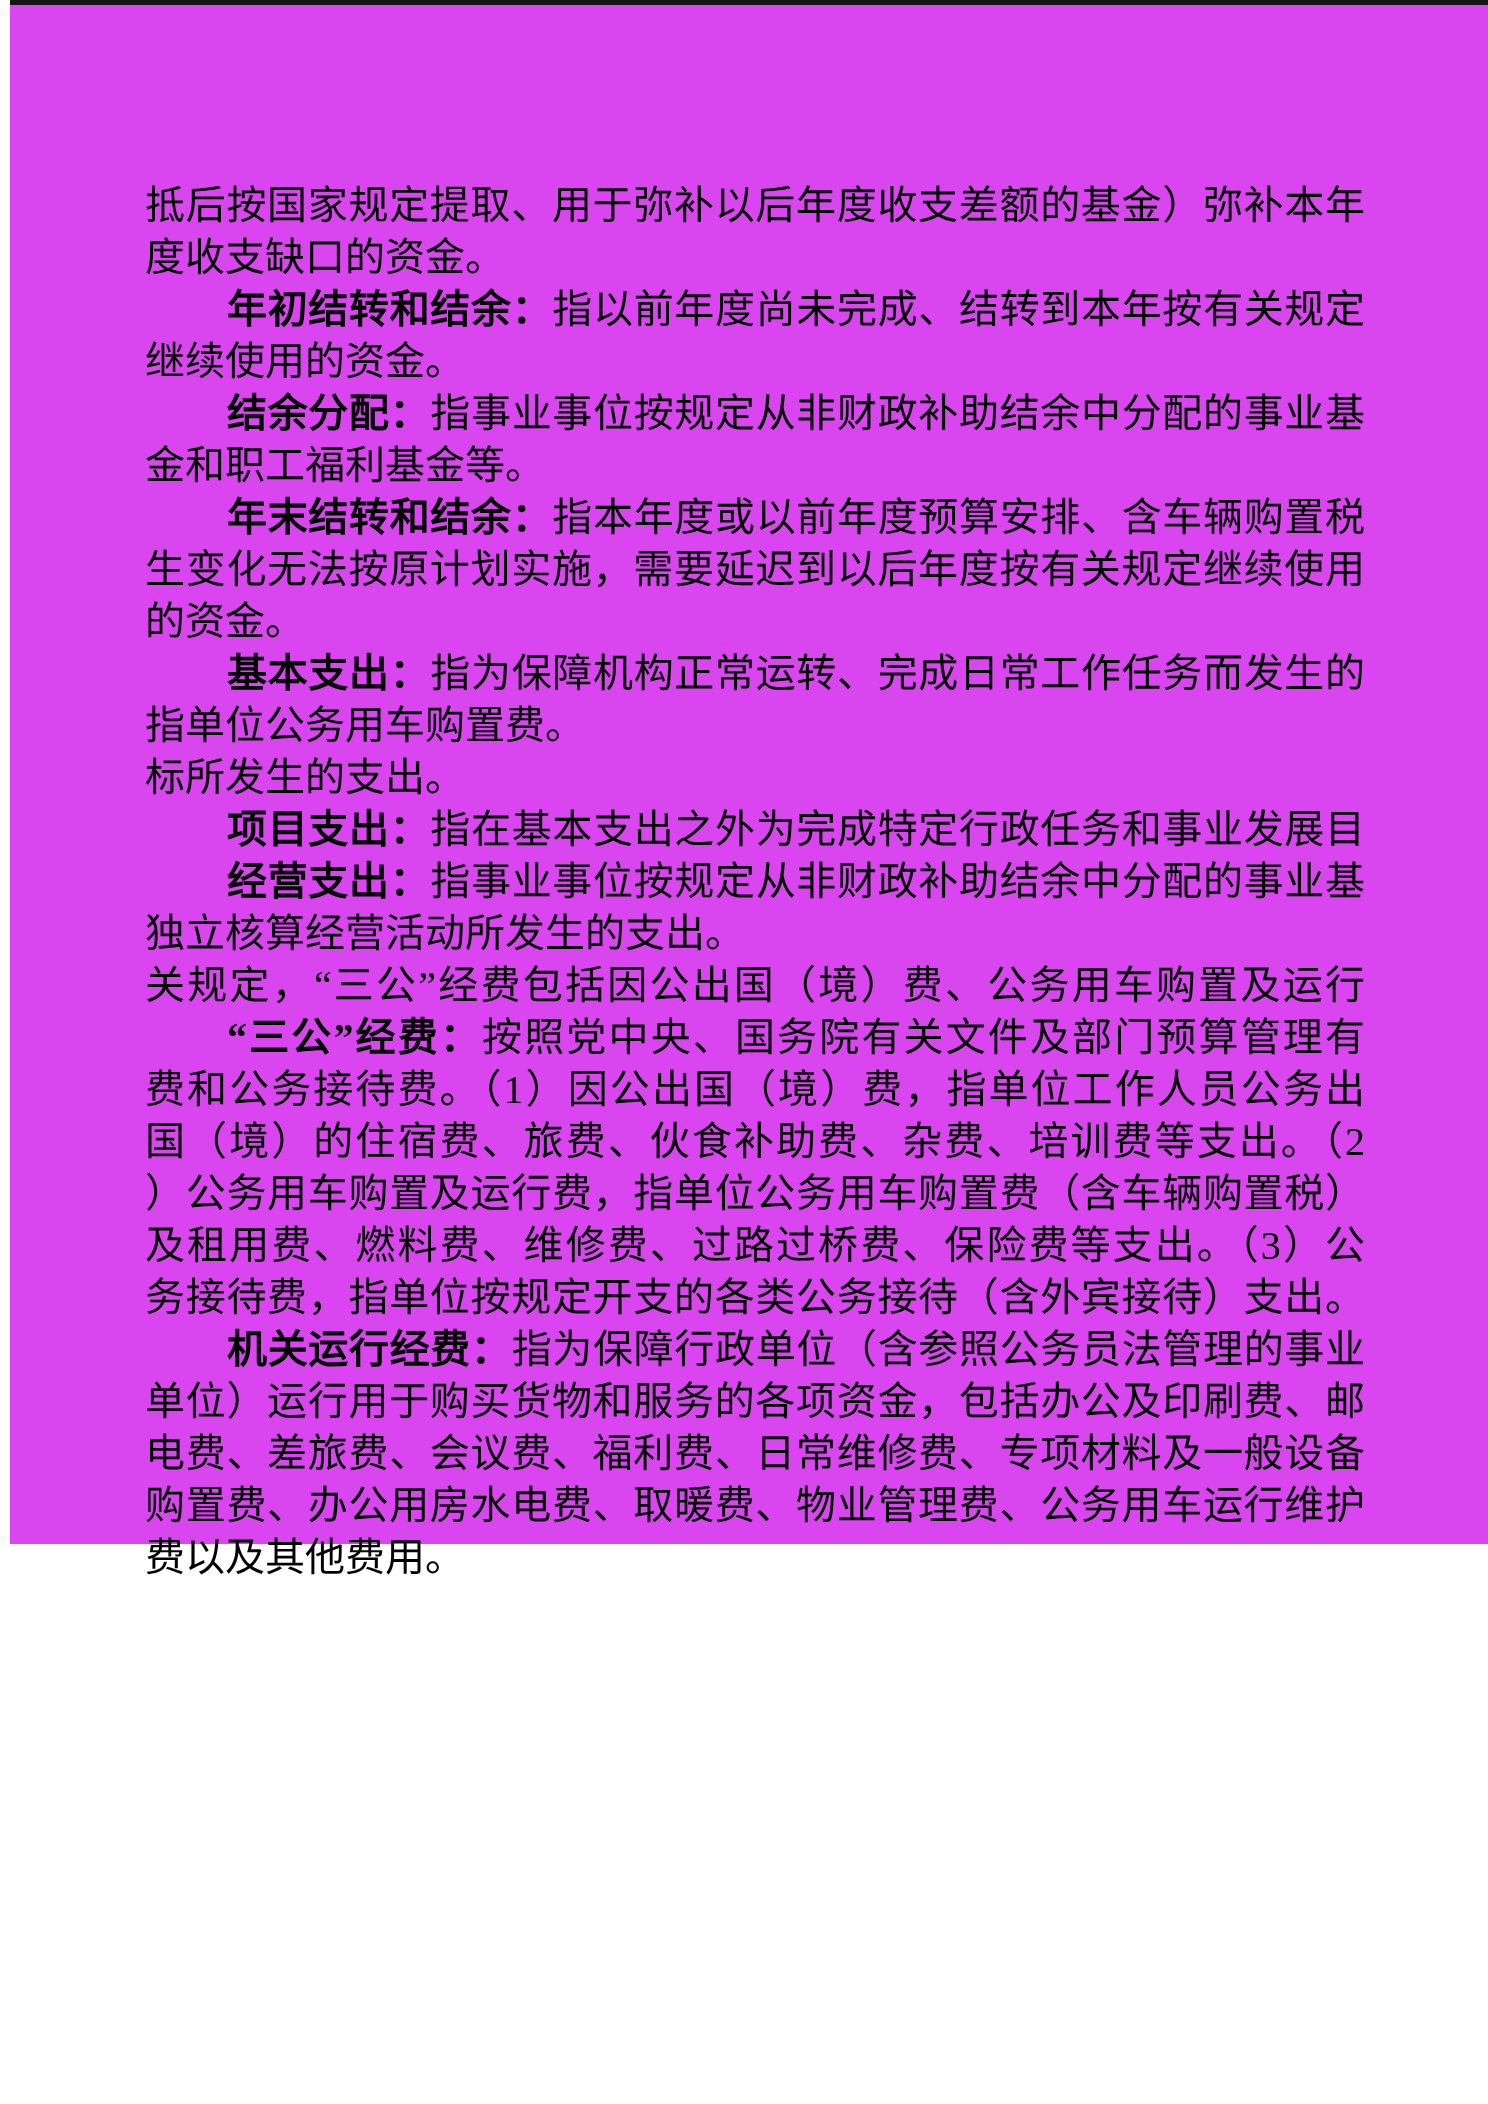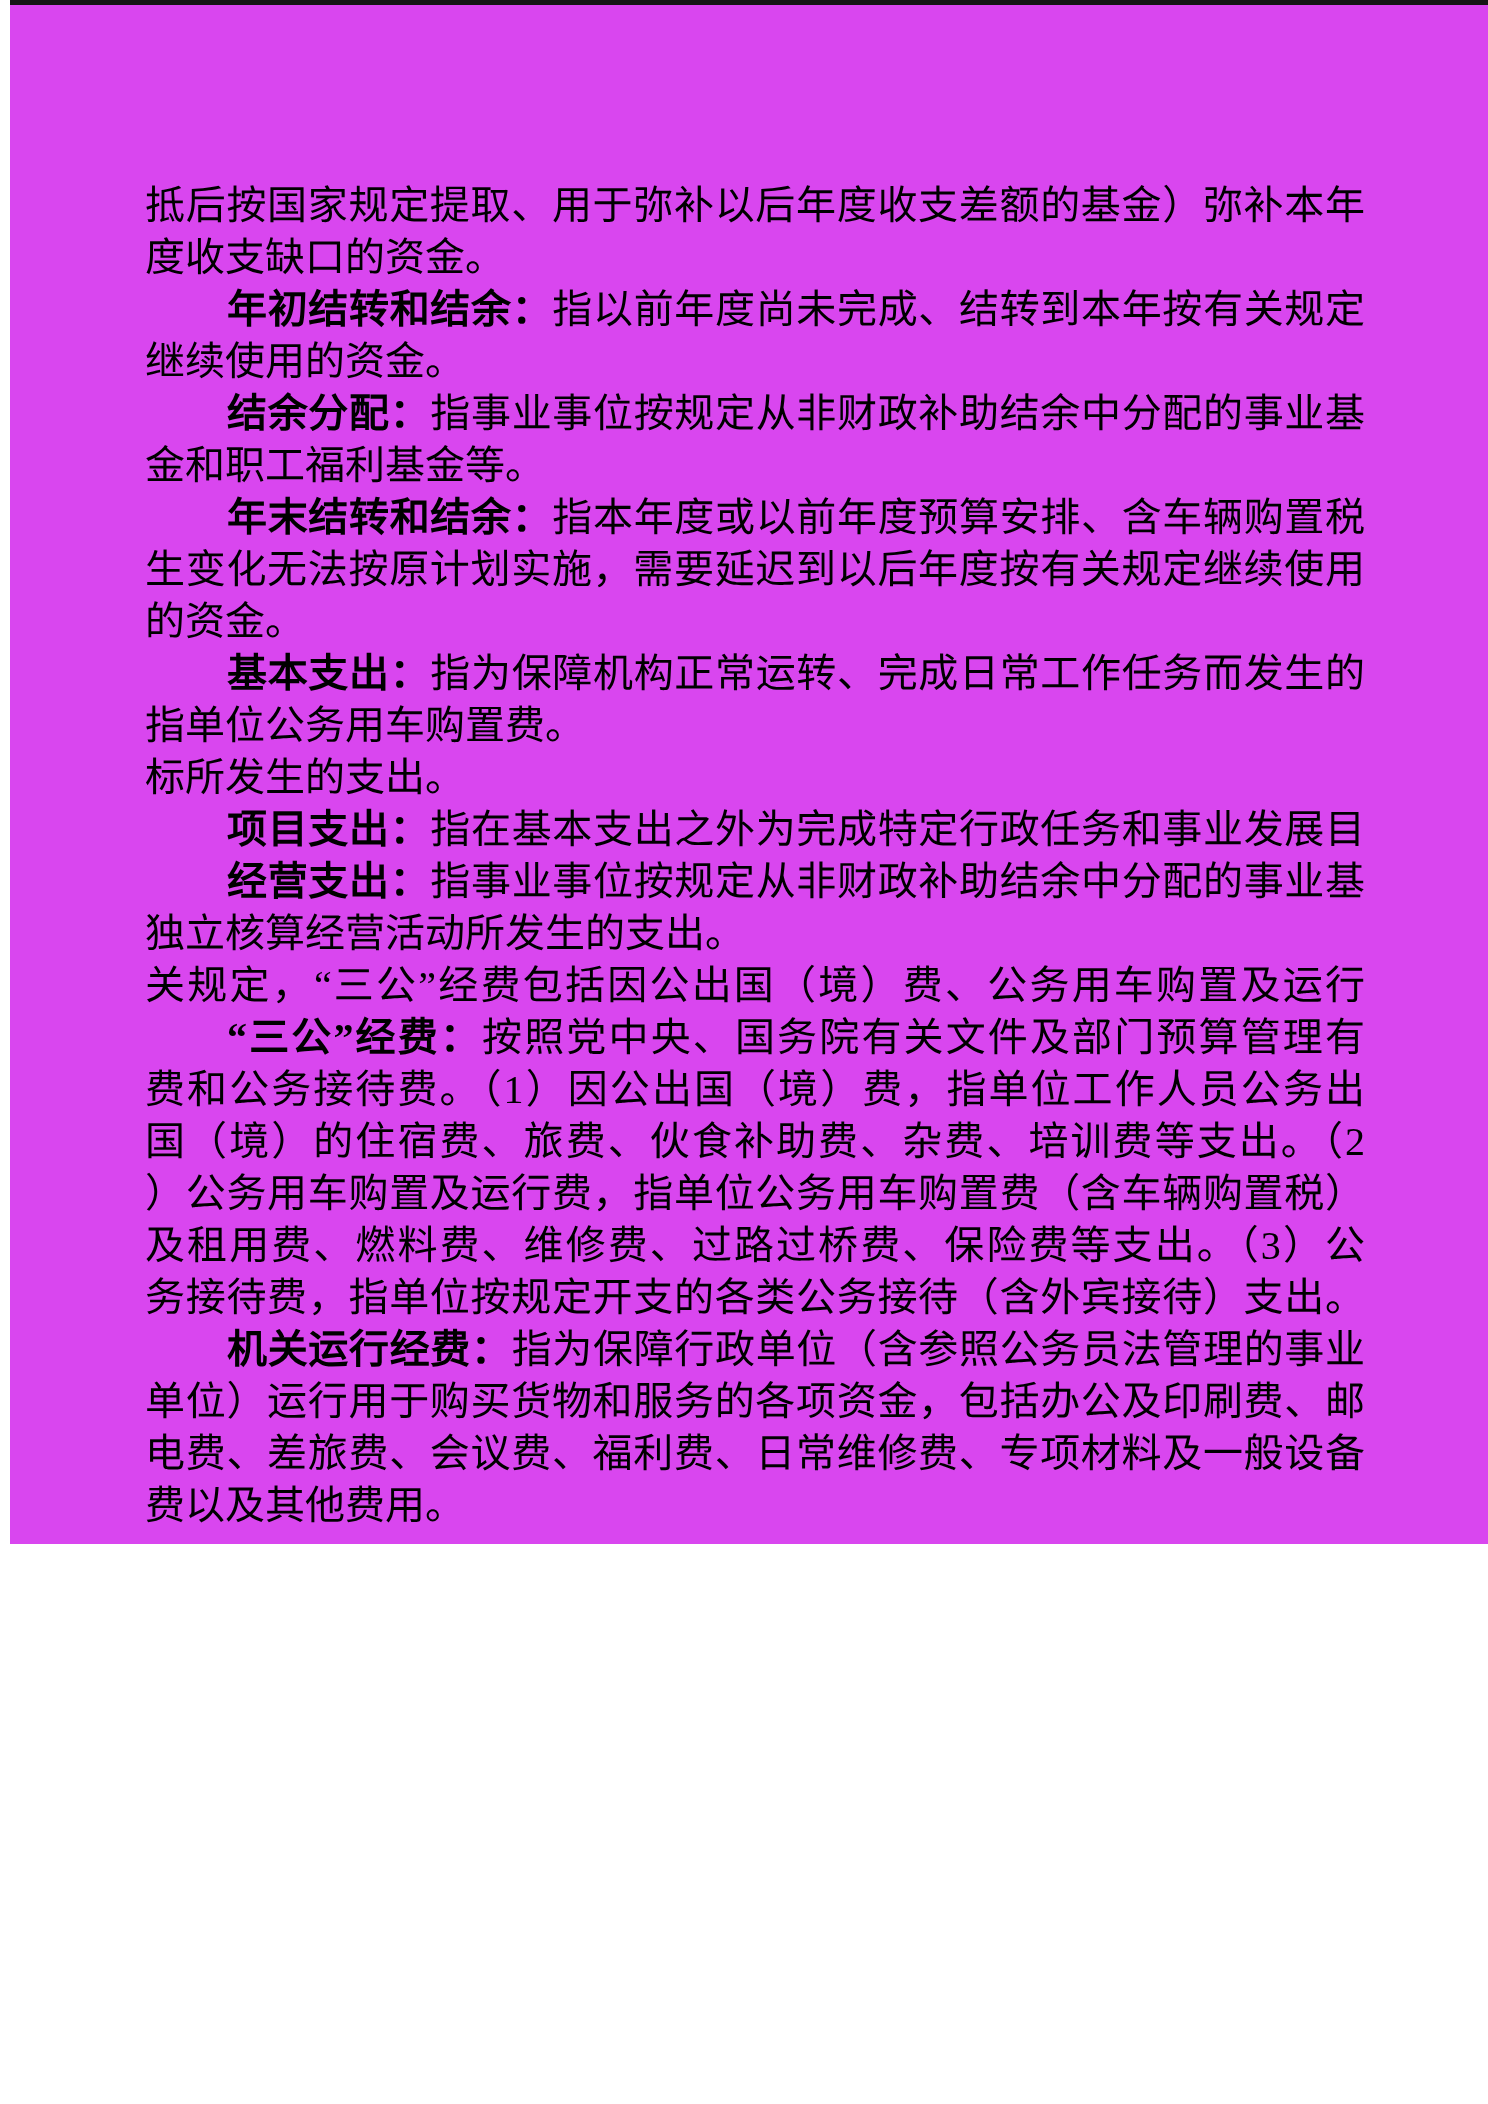--- a/index.html
+++ b/index.html
@@ -121,17 +121,18 @@
       <div class="line">国（境）的住宿费、旅费、伙食补助费、杂费、培训费等支出。（2</div>
       <div class="line">）公务用车购置及运行费，指单位公务用车购置费（含车辆购置税）</div>
       <div class="line">及租用费、燃料费、维修费、过路过桥费、保险费等支出。（3）公</div>
       <div class="line">务接待费，指单位按规定开支的各类公务接待（含外宾接待）支出。</div>
     </section>
 
     <section>
       <div class="line first"><span class="term">机关运行经费：</span><span>指为保障行政单位（含参照公务员法管理的事业</span></div>
       <div class="line">单位）运行用于购买货物和服务的各项资金，包括办公及印刷费、邮</div>
       <div class="line">电费、差旅费、会议费、福利费、日常维修费、专项材料及一般设备</div>
+      <div class="line">购置费、办公用房水电费、取暖费、物业管理费、公务用车运行维护</div>
       <div class="line end">费以及其他费用。</div>
     </section>
 
   </div>
 </div>
 
 </body></html>

